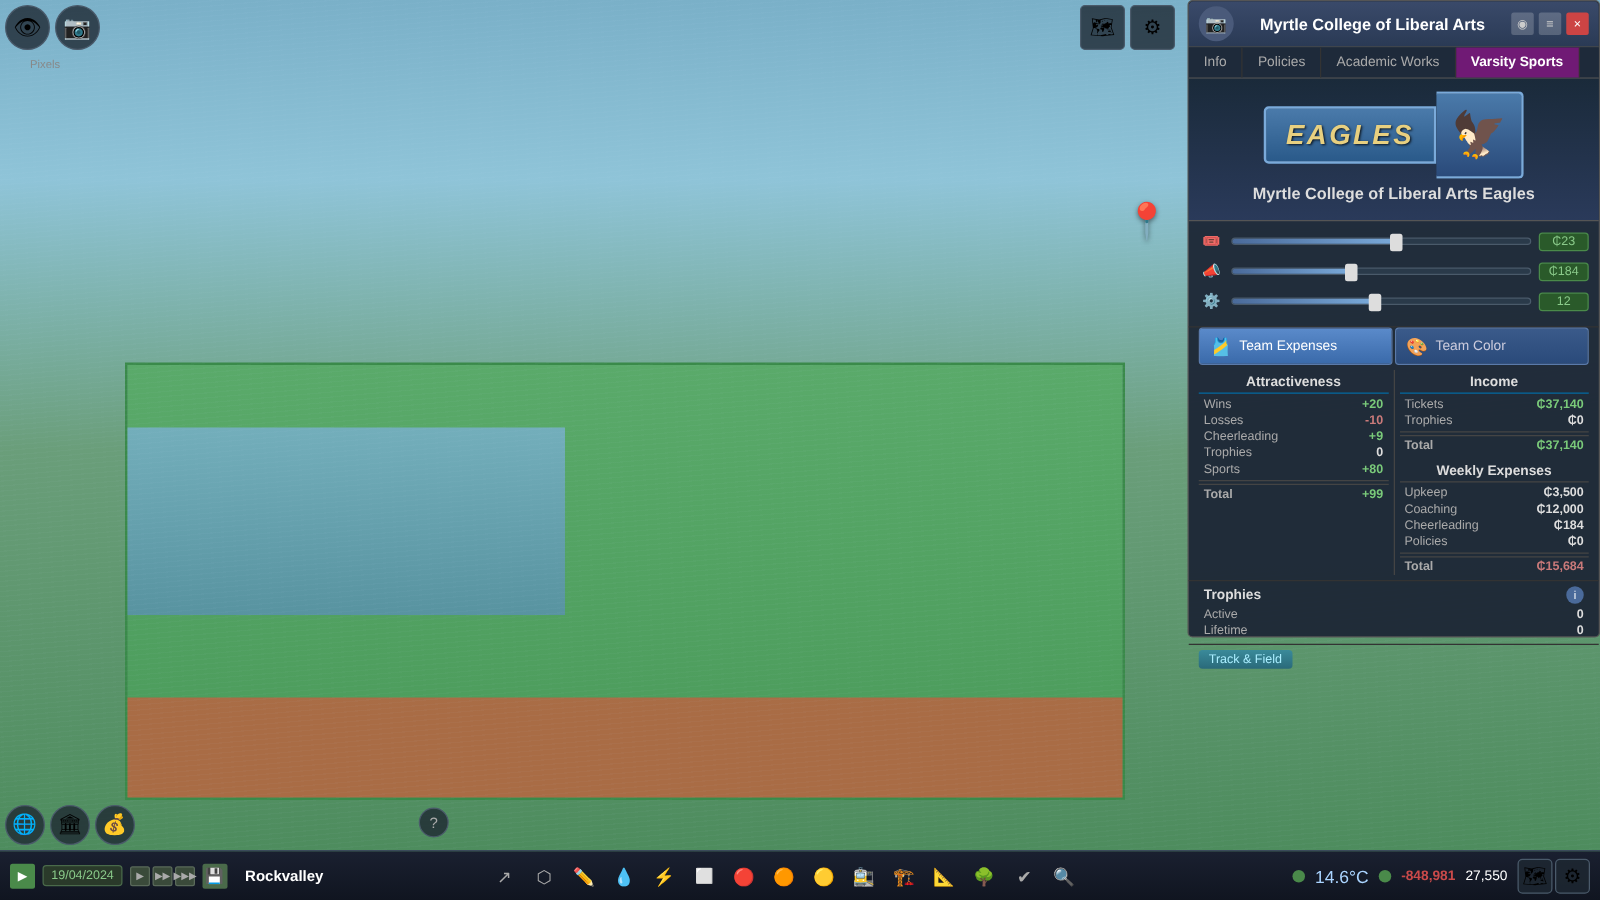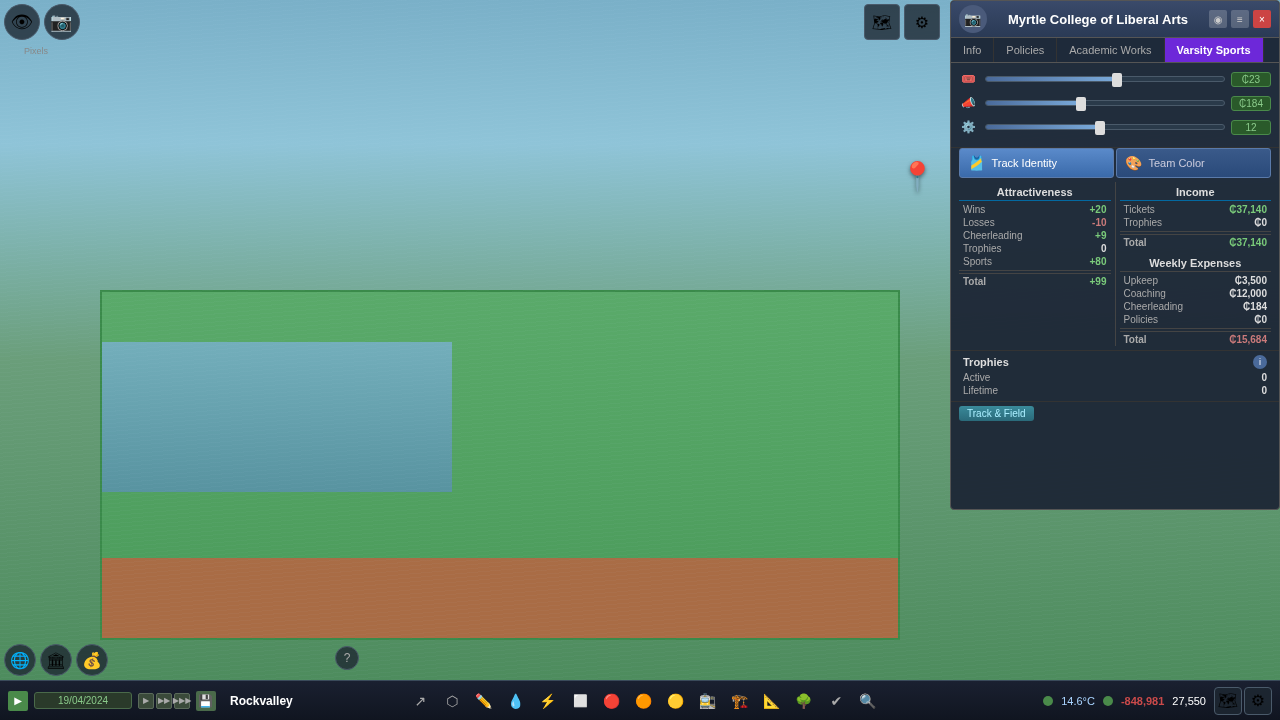--- a/index.html
+++ b/index.html
@@ -145,21 +145,21 @@
 
     .panel-tab {
       padding: 6px 12px;
       cursor: pointer;
       font-size: 11px;
       color: #aaa;
       border-right: 1px solid #333;
     }
 
     .panel-tab.active {
-      background: #6d28d9;
+      background: #701a75;
       color: #fff;
       font-weight: bold;
     }
 
     
     .team-banner {
       background: linear-gradient(180deg, #1a2a3a 0%, #2a3a5a 100%);
       padding: 10px;
       text-align: center;
       border-bottom: 1px solid #555;
@@ -480,21 +480,21 @@
       align-items: center;
       justify-content: center;
       color: white;
       font-size: 10px;
     }
 
     .date-display {
       background: #2a3a2a;
       border: 1px solid #4a6a4a;
       border-radius: 3px;
-      padding: 2px 23px;
+      padding: 2px 6px;
       font-size: 10px;
       color: #8aca8a;
     }
 
     .speed-btns {
       display: flex;
       gap: 2px;
     }
 
     .speed-btn {
@@ -554,21 +554,21 @@
       display: flex;
       align-items: center;
       gap: 8px;
       padding: 0 8px;
       min-width: 300px;
       justify-content: flex-end;
     }
 
     .temp-display {
       color: #aad4ff;
-      font-size: 11px;
+      font-size: 14px;
     }
 
     .money-display {
       color: #ca4a4a;
       font-size: 11px;
       font-weight: bold;
     }
 
     .pop-display {
       color: #fff;
@@ -721,20 +721,27 @@
     </div>
   </div>
 
   <div class="panel-tabs">
     <div class="panel-tab">Info</div>
     <div class="panel-tab">Policies</div>
     <div class="panel-tab">Academic Works</div>
     <div class="panel-tab active">Varsity Sports</div>
   </div>
 
+  <div class="team-banner">
+    <div class="eagles-logo-area">
+      <div class="eagles-text-bg">EAGLES</div>
+      <div class="eagle-emblem">🦅</div>
+    </div>
+    <div class="team-name">Myrtle College of Liberal Arts Eagles</div>
+  </div>
 
   <div class="sliders-section">
 
     <div class="slider-row">
       <div class="slider-icon">🎟️</div>
       <div class="slider-track">
         <div class="slider-fill" style="width:55%;"></div>
         <div class="slider-thumb" style="left:55%;"></div>
       </div>
       <div class="slider-value">₵23</div>
@@ -755,21 +762,21 @@
         <div class="slider-fill" style="width:48%;"></div>
         <div class="slider-thumb" style="left:48%;"></div>
       </div>
       <div class="slider-value">12</div>
     </div>
   </div>
 
   <div class="btn-row">
     <div class="section-btn active">
       <span class="section-btn-icon">🎽</span>
-      <span>Track Identity</span>
+      <span>Team Expenses</span>
     </div>
     <div class="section-btn">
       <span class="section-btn-icon">🎨</span>
       <span>Team Color</span>
     </div>
   </div>
 
   <div class="stats-area">
 
     <div class="stats-col">

